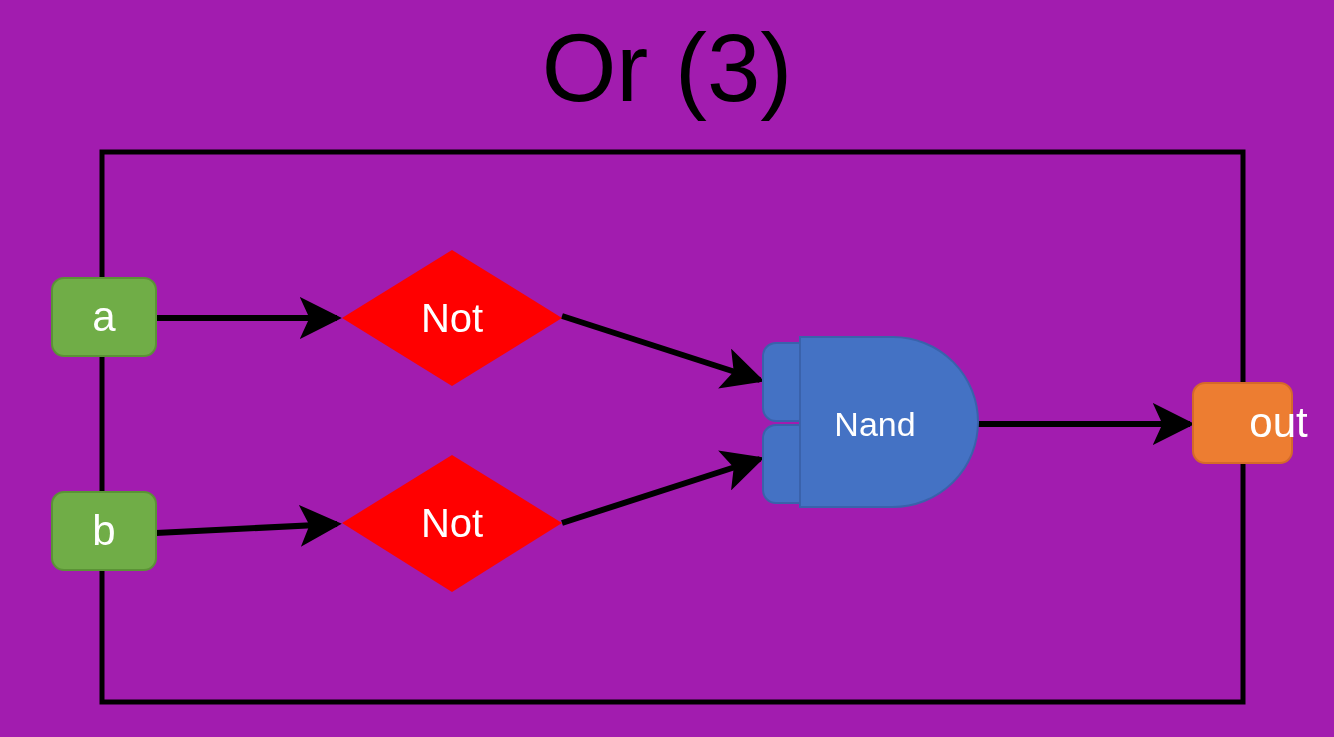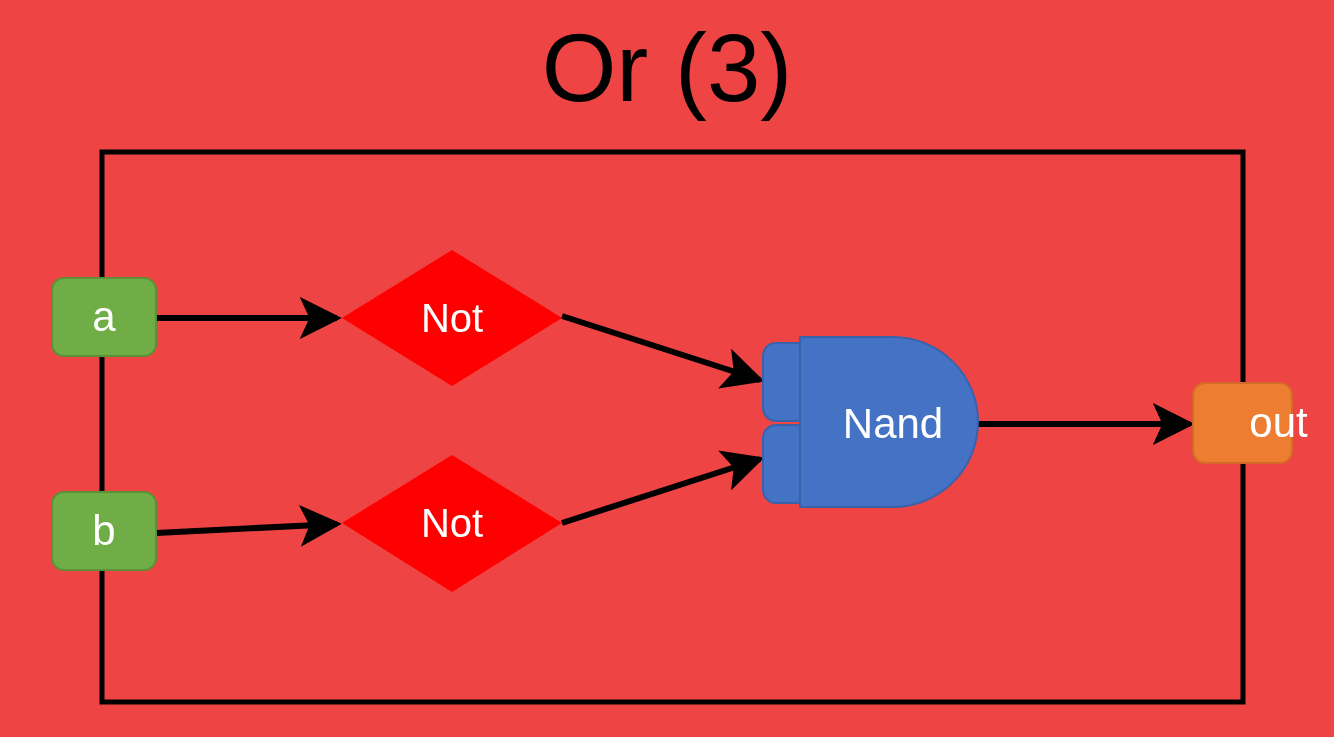--- a/index.html
+++ b/index.html
@@ -7,21 +7,21 @@
     padding: 0;
     background: #ffffff;
   }
   body {
     font-family: "Liberation Sans", sans-serif;
   }
   #canvas {
     position: relative;
     width: 1334px;
     height: 737px;
-    background: #ef4444;
+    background: #a21caf;
     overflow: hidden;
   }
   #diagram-title {
     position: absolute;
     left: 0;
     top: 8px;
     width: 1334px;
     text-align: center;
     font-size: 96px;
     line-height: 120px;
@@ -42,21 +42,21 @@
     display: flex;
     align-items: center;
     justify-content: center;
     color: #ffffff;
     font-family: "Liberation Sans", sans-serif;
     pointer-events: none;
     white-space: nowrap;
   }
   .io-label { font-size: 42px; }
   .gate-label { font-size: 40px; text-align: center; }
-  .nand-label { font-size: 42px; padding-left: 18px; }
+  .nand-label { font-size: 34px; }
 </style>
 </head>
 <body>
 
 <div id="canvas">
 
   <div id="diagram-title">Or (3)</div>
 
   <svg id="svg-layer" viewBox="0 0 1334 737" xmlns="http://www.w3.org/2000/svg">
     <defs>

